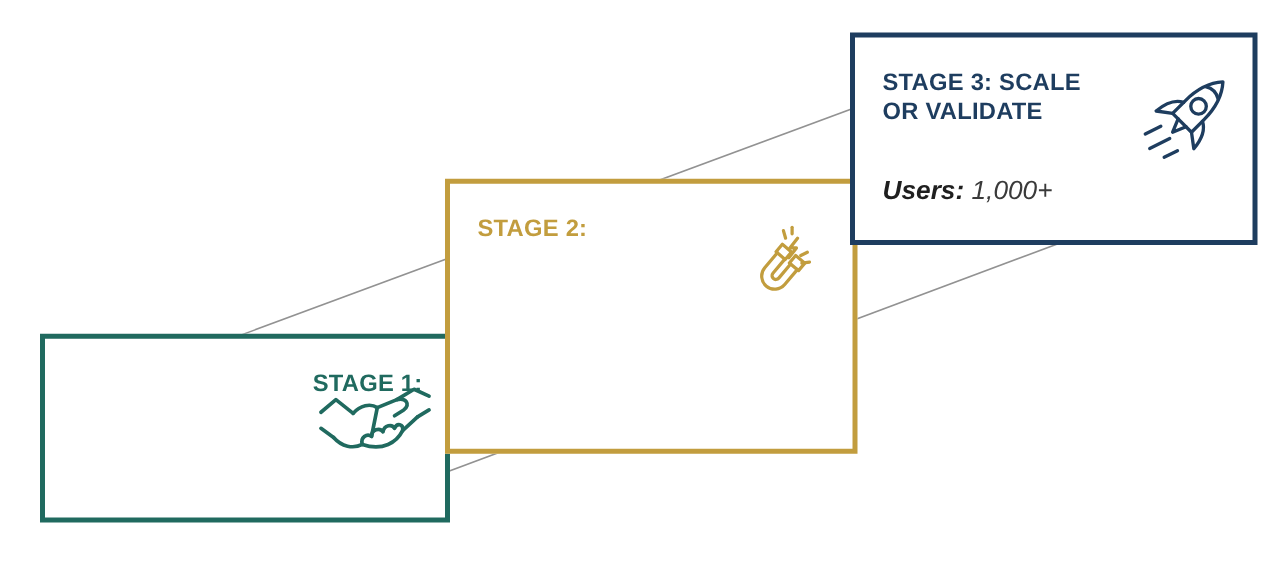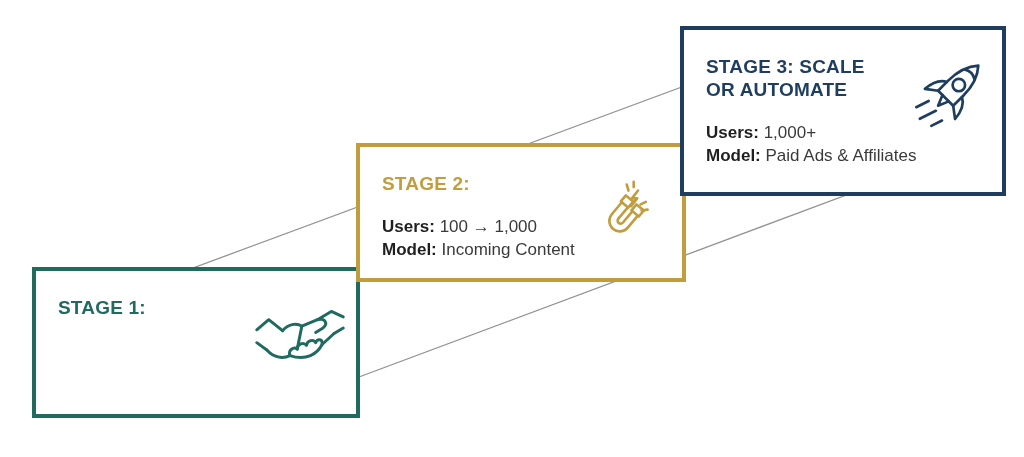--- a/index.html
+++ b/index.html
@@ -5,30 +5,30 @@
   html,body{margin:0;padding:0;background:#ffffff;}
   .canvas{
     position:relative;width:1024px;height:457px;background:#ffffff;overflow:hidden;
     font-family:"Liberation Sans", sans-serif;
   }
   .connectors{position:absolute;left:0;top:0;z-index:0;}
   .card{
     position:absolute;background:#ffffff;border:4px solid #000;box-sizing:border-box;
     padding:25px 18px 0 22px;
   }
-  .card-1{left:32px;top:267px;width:328px;height:151px;border-color:#206a5f;z-index:1;}
-  .card-2{left:356px;top:143px;width:330px;height:139px;border-color:#c29d3e;z-index:2;}
+  .card-1{left:32px;top:267px;width:328px;height:151px;border-color:#206a5f;z-index:1;text-align:right;}
+  .card-2{left:356px;top:143px;width:330px;height:220px;border-color:#c29d3e;z-index:2;}
   .card-3{left:680px;top:26px;width:326px;height:170px;border-color:#1e3d5f;z-index:3;}
   .stage-title{
     font-weight:bold;font-size:19px;line-height:23px;letter-spacing:.2px;margin:0;
   }
   .card-1 .stage-title{color:#206a5f;}
   .card-2 .stage-title{color:#c29d3e;}
   .card-3 .stage-title{color:#1e3d5f;}
-  .stage-body{margin-top:20px;font-size:17px;line-height:23px;color:#3a3a3a;}
+  .stage-body{margin-top:40px;font-size:21px;line-height:23px;color:#3a3a3a;font-style:italic;}
   .lbl{font-weight:bold;color:#1f1f1f;}
   .stage-icon{position:absolute;}
   .card-1 .stage-icon{left:218px;top:36px;color:#206a5f;}
   .card-2 .stage-icon{left:232px;top:32px;color:#c29d3e;}
   .card-3 .stage-icon{left:226px;top:18px;color:#1e3d5f;}
 </style>
 </head>
 <body>
 
 <div class="canvas">
@@ -53,60 +53,46 @@
         <path d="M39 52 C37 46 43 42 47 45 C47 39 54 37 57 41 C58 35 65 34 67 38 C69 33 75 34 74 40"></path>
         <path d="M47 45 L52 20"></path>
       </svg>
     </span>
   </div>
 
   <div class="card card-2">
     <h2 class="stage-title">
       <span>STAGE 2:</span><br>
     </h2>
-    <div class="stage-body">
-      <div>
-        <span class="lbl">Users:</span>
-        <span>100 → 1,000</span>
-      </div>
-      <div>
-        <span class="lbl">Model:</span>
-        <span>Incoming Content</span>
-      </div>
-    </div>
     <span class="stage-icon">
       <svg width="66" height="70" viewBox="0 0 76 80" fill="none" stroke="currentColor" stroke-width="3" stroke-linecap="round" stroke-linejoin="round">
         <g transform="rotate(40 32 48)">
           <path d="M20 30 L20 48 A12 12 0 0 0 44 48 L44 30"></path>
           <path d="M29 30 L29 47 A3.5 3.5 0 0 0 36 47 L36 30"></path>
           <rect x="18.5" y="21" width="11" height="9"></rect>
           <rect x="34.5" y="21" width="11" height="9"></rect>
         </g>
         <path d="M53 13 L46 22 L52 22 L45 31"></path>
         <path d="M40 6 L42 13"></path>
         <path d="M48 3 L48 9"></path>
         <path d="M62 26 L56 29"></path>
         <path d="M64 35 L57 36"></path>
       </svg>
     </span>
   </div>
 
   <div class="card card-3">
     <h2 class="stage-title">
       <span>STAGE 3: SCALE</span><br>
-      <span>OR AUTOMATE</span>
+      <span>OR VALIDATE</span>
     </h2>
     <div class="stage-body">
       <div>
         <span class="lbl">Users:</span>
         <span>1,000+</span>
-      </div>
-      <div>
-        <span class="lbl">Model:</span>
-        <span>Paid Ads &amp; Affiliates</span>
       </div>
     </div>
     <span class="stage-icon">
       <svg width="80" height="90" viewBox="0 0 90 96" fill="none" stroke="currentColor" stroke-width="3" stroke-linecap="round" stroke-linejoin="round">
         <g transform="rotate(45 50 44)">
           <path d="M50 6 C59 16 62 30 62 42 L62 58 L38 58 L38 42 C38 30 41 16 50 6 Z"></path>
           <path d="M42 20 Q50 15 58 20"></path>
           <circle cx="50" cy="37" r="7"></circle>
           <path d="M38 44 C30 48 27 56 26 67 L38 58"></path>
           <path d="M62 44 C70 48 73 56 74 67 L62 58"></path>

